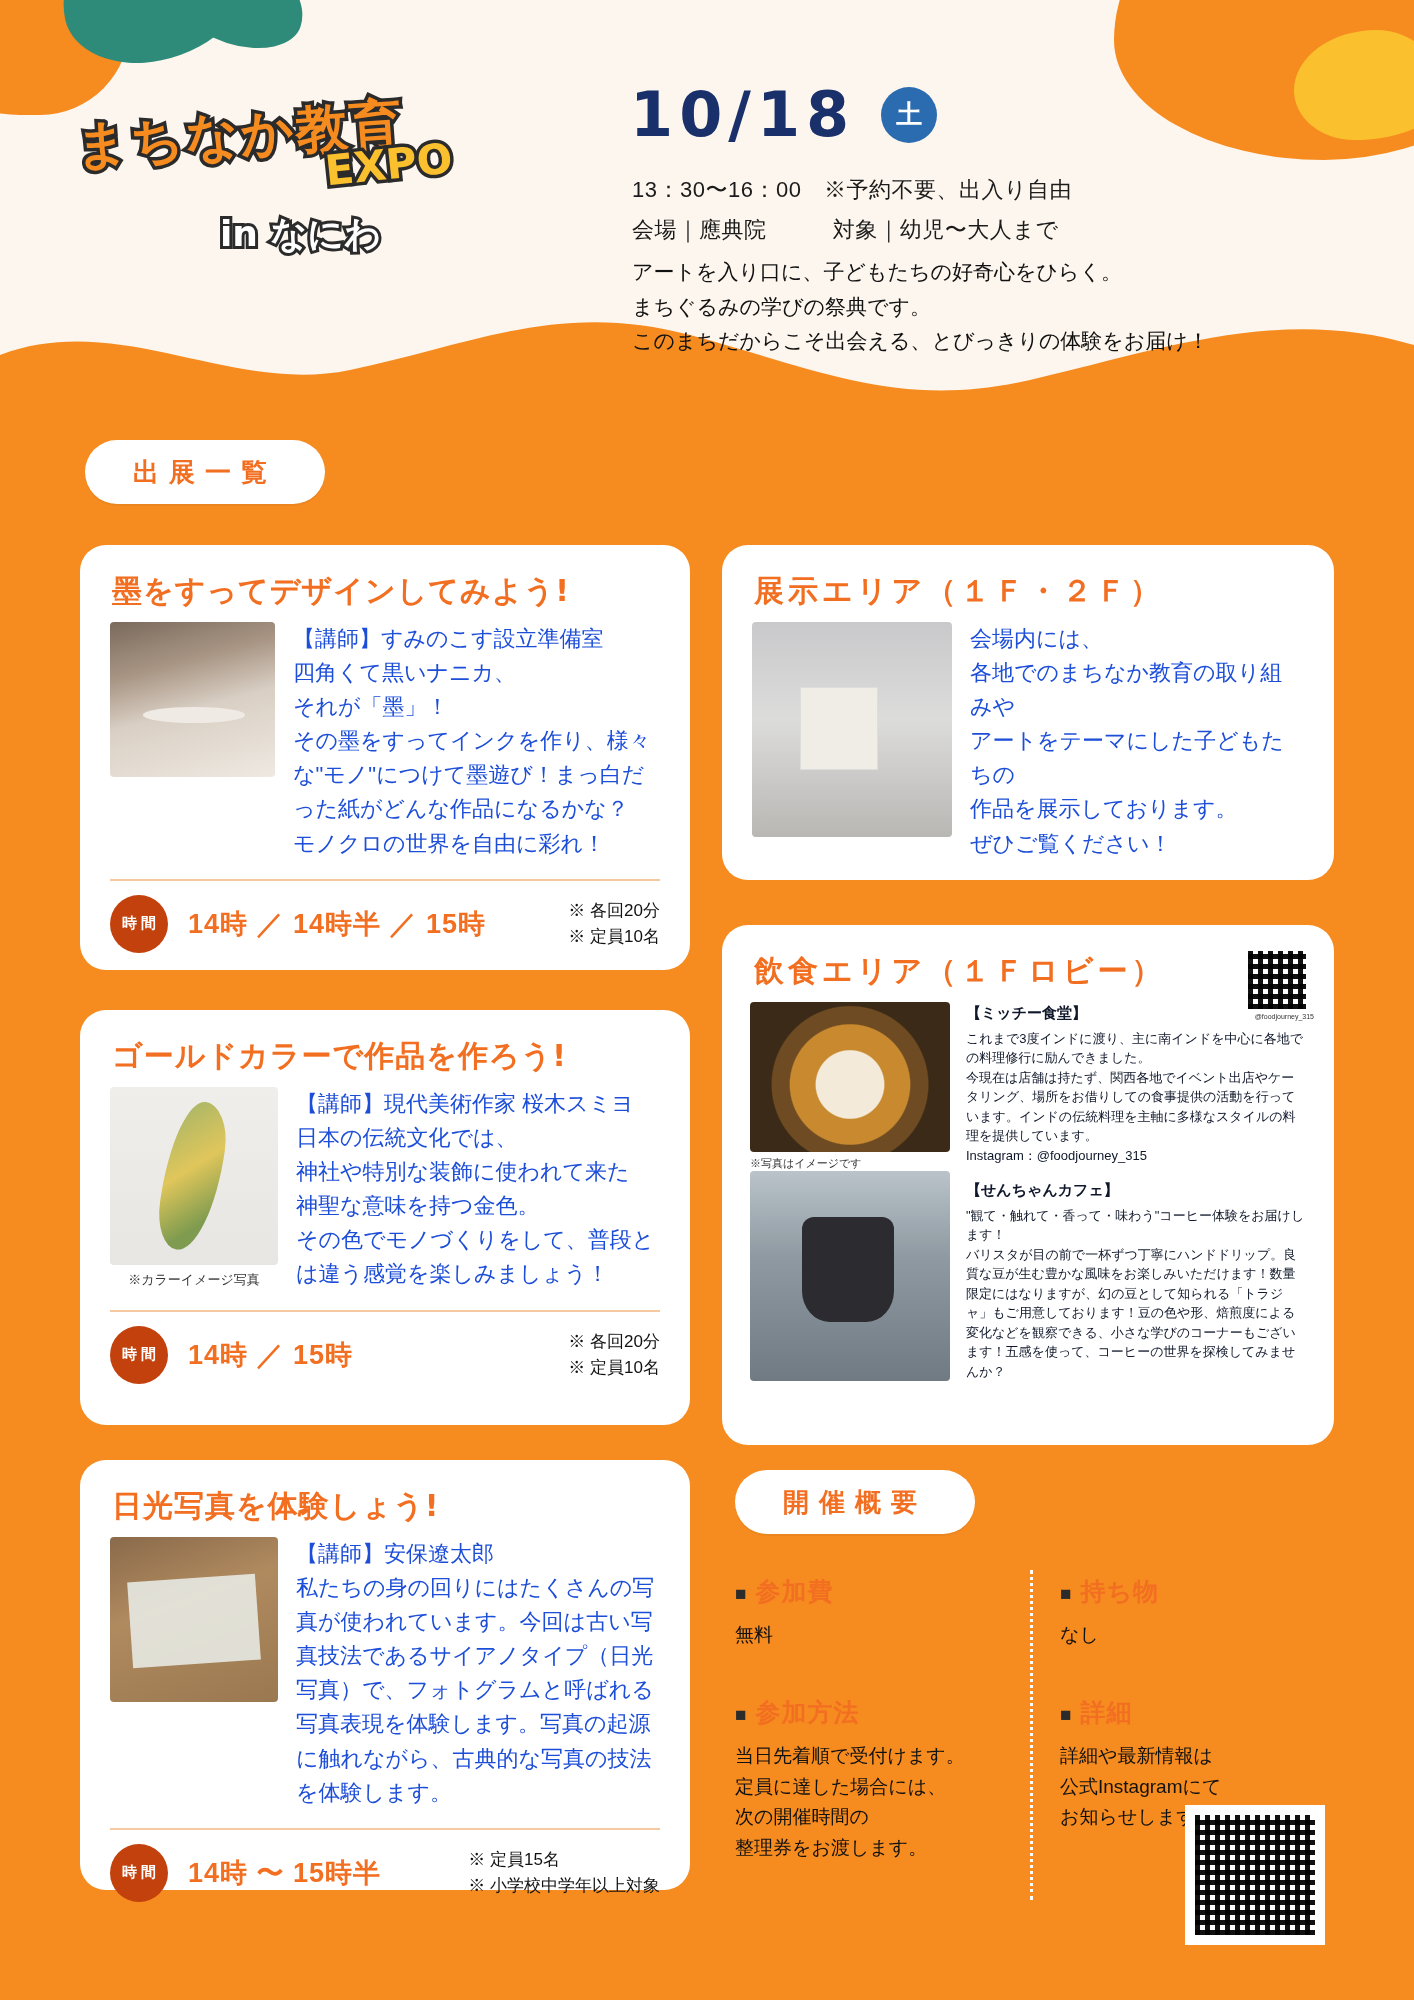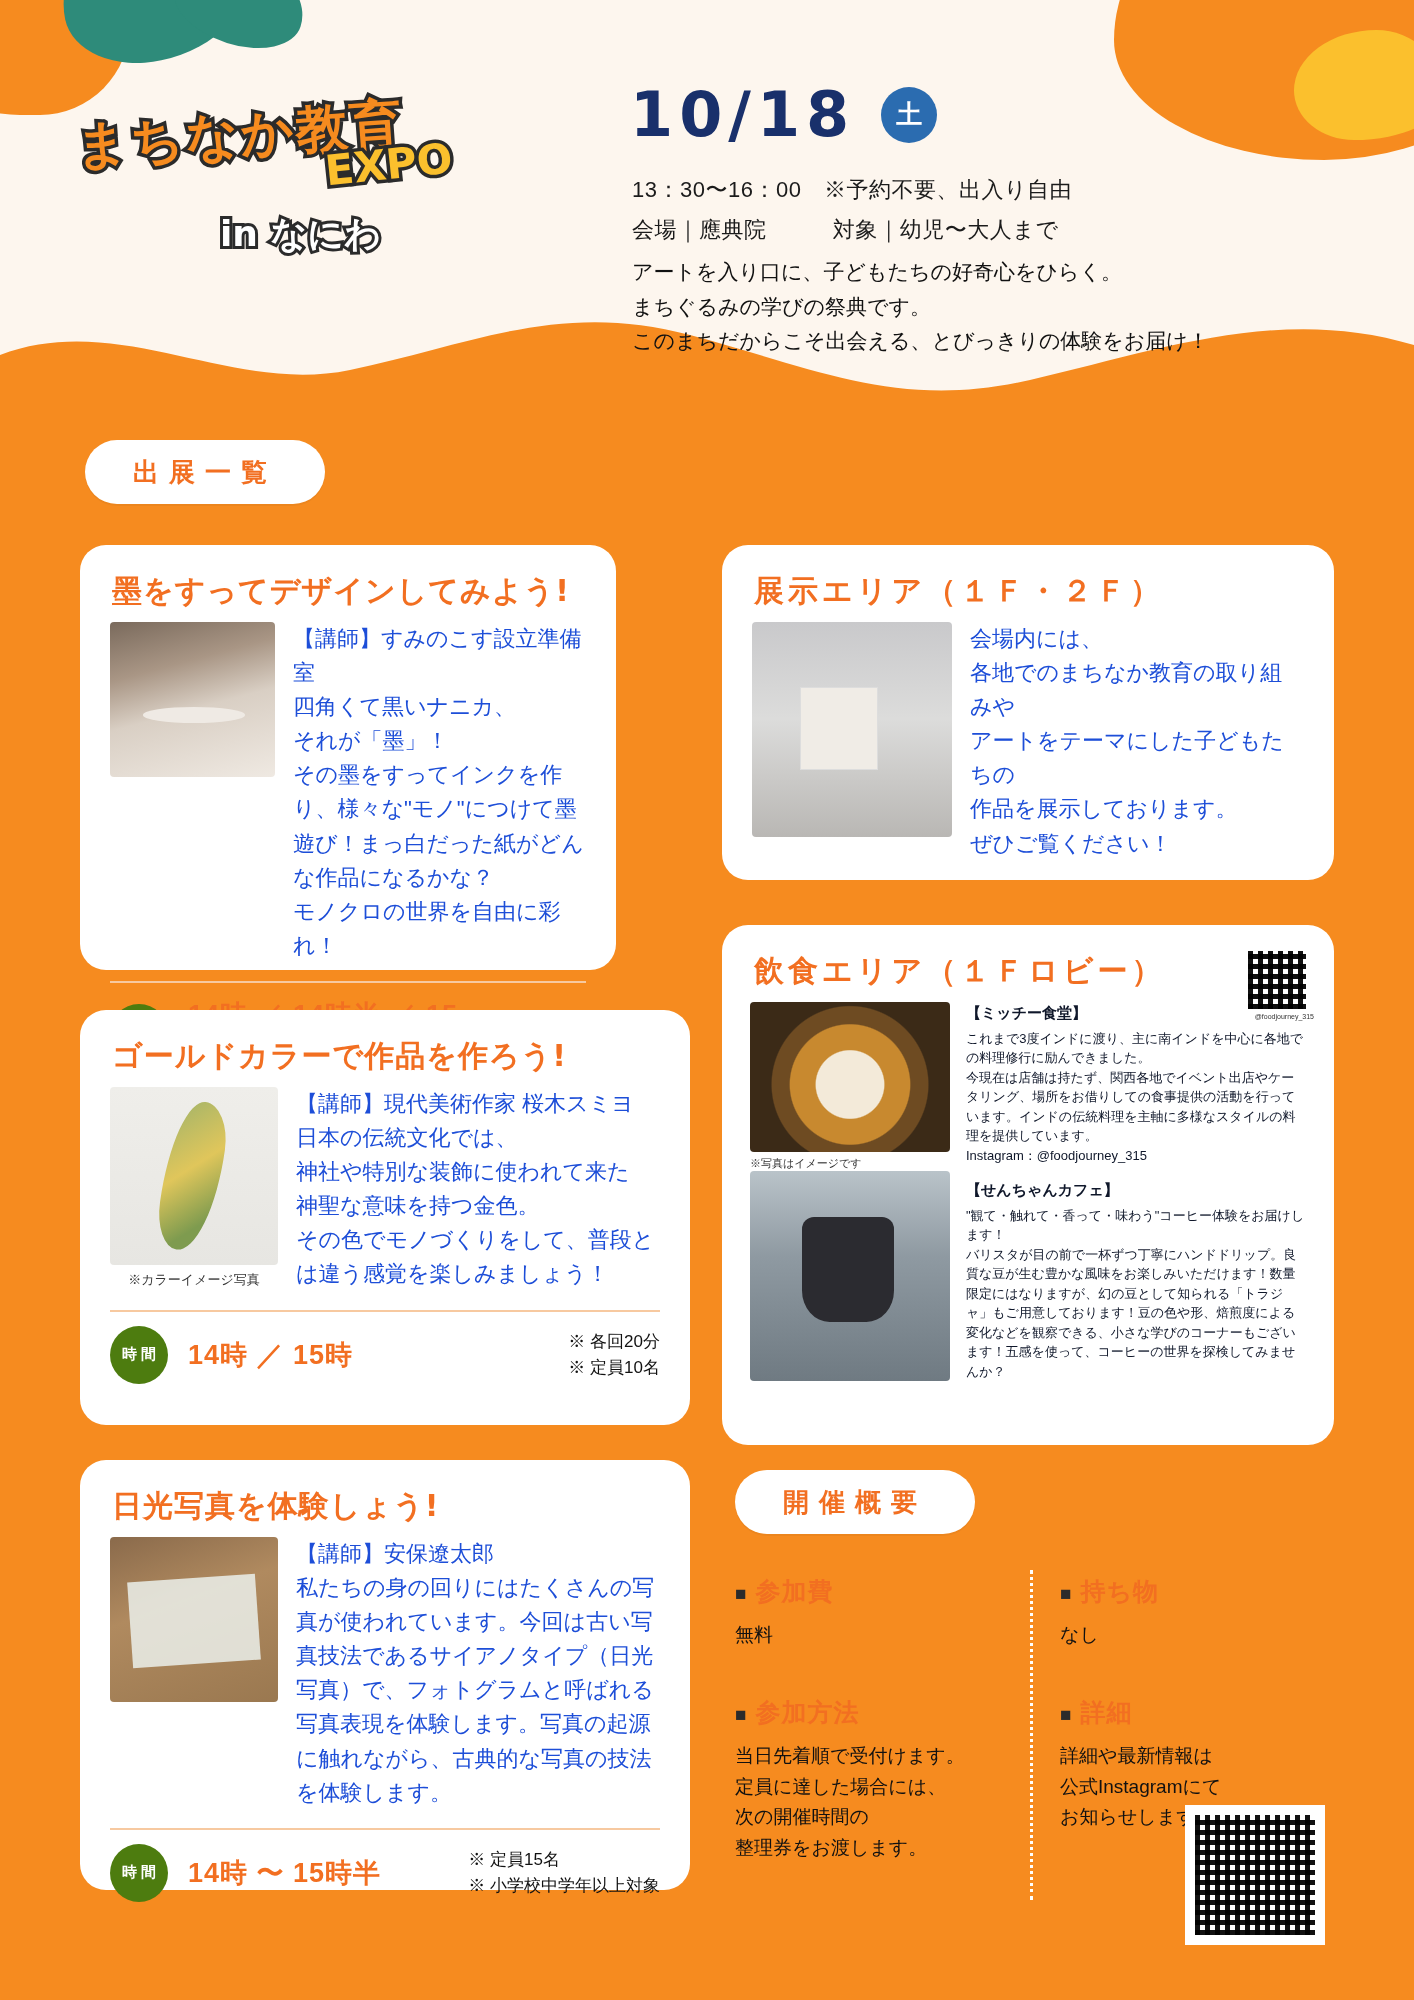--- a/index.html
+++ b/index.html
@@ -87,21 +87,21 @@
   .pill {
     background:#fff; color:#F26F21; font-weight:bold;
     border-radius:40px; display:inline-flex; align-items:center; justify-content:center;
     letter-spacing:10px; box-shadow:0 2px 0 rgba(0,0,0,.04);
   }
   #exhibit-pill { position:absolute; left:85px; top:440px; width:240px; height:64px; font-size:26px; }
   #overview-pill { position:absolute; left:735px; top:1470px; width:240px; height:64px; font-size:26px; }
 
   
   .card { position:absolute; background:#fff; border-radius:26px; }
-  #card-sumi   { left:80px;  top:545px;  width:536px; height:425px; }
+  #card-sumi   { left:80px;  top:545px;  width:610px; height:425px; }
   #card-gold   { left:80px;  top:1010px; width:610px; height:415px; }
   #card-photo  { left:80px;  top:1460px; width:610px; height:430px; }
   #card-exhibit{ left:722px; top:545px;  width:612px; height:335px; }
   #card-food   { left:722px; top:925px;  width:612px; height:520px; }
 
   .card-title {
     color:#F26F21; font-weight:bold; font-size:30px; letter-spacing:1px;
     padding:26px 0 10px 32px;
     font-family:"DejaVu Sans", sans-serif;
   }
@@ -112,21 +112,21 @@
     border-radius:4px; flex:0 0 auto; position:relative; overflow:hidden;
     background:#cfcfcf;
   }
   .cap { font-size:13px; color:#333; text-align:center; margin-top:6px; }
   .txt { font-size:22px; line-height:1.55; color:#1d4ed8; }
 
   .divider { height:2px; background:#F7C9A0; margin:18px 30px 0 30px; }
 
   .time-row { display:flex; align-items:center; padding:14px 30px 0 30px; gap:20px; }
   .time-badge {
-    width:58px; height:58px; border-radius:50%; background:#4d7c0f; color:#fff;
+    width:58px; height:58px; border-radius:50%; background:#c2410c; color:#fff;
     font-size:15px; font-weight:bold; display:flex; align-items:center; justify-content:center;
     flex:0 0 auto; letter-spacing:0px;
   }
   .time-val { color:#F26F21; font-weight:bold; font-size:27px; letter-spacing:1px; flex:1; }
   .time-notes { font-size:17px; color:#111; line-height:1.5; }
 
   
   .ph-sumi {
     width:165px; height:155px;
     background:

